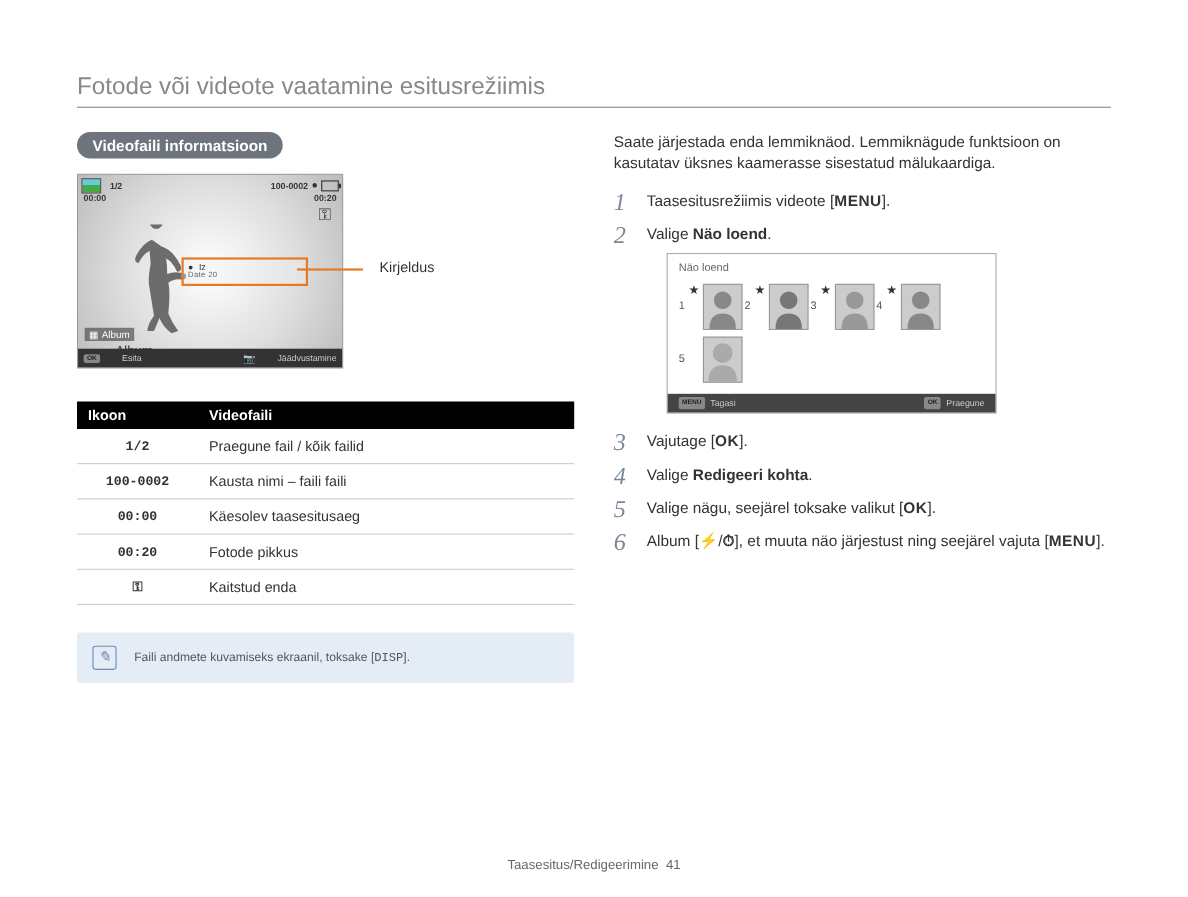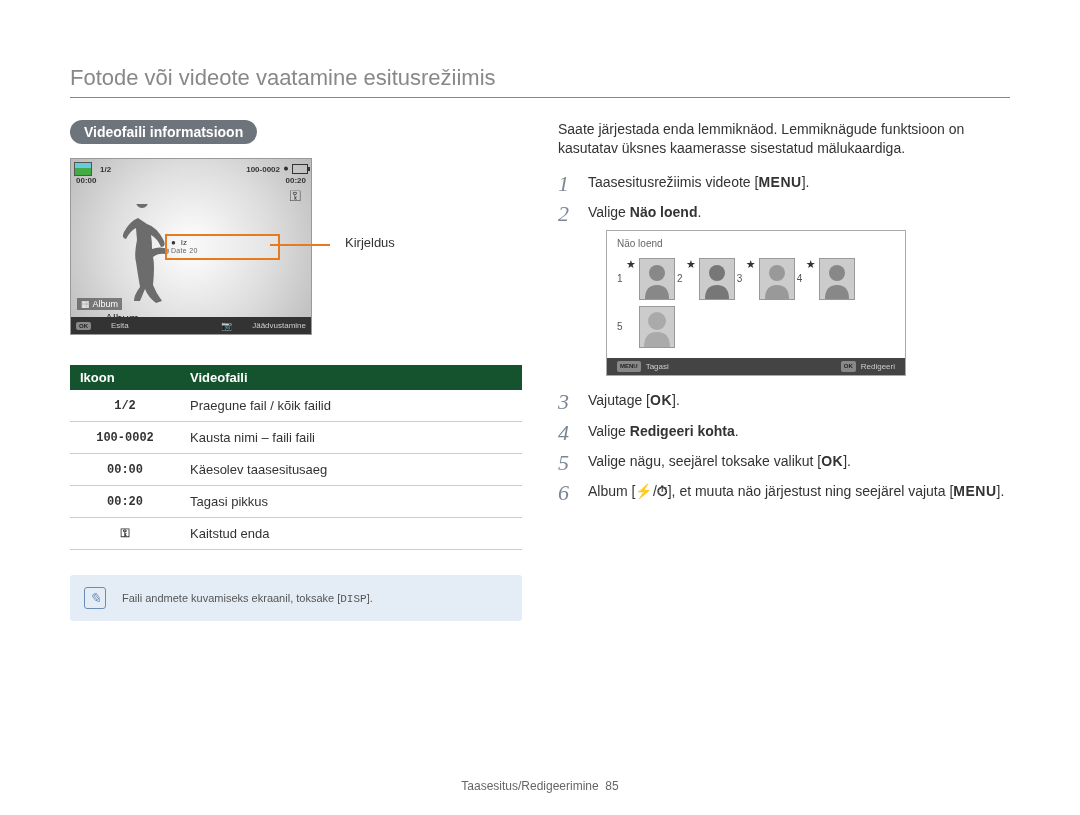--- a/index.html
+++ b/index.html
@@ -130,21 +130,21 @@
     position: absolute; left: 35px; top: 154px; font-size: 12px; color:#333;
   }
   
   table.icon-tbl {
     width: 100%;
     border-collapse: collapse;
     margin-top: 30px;
     font-size: 13px;
   }
   table.icon-tbl th {
-    background: #14532d;
+    background: #000000;
     color: #fff;
     text-align: left;
     padding: 5px 10px;
     font-weight: bold;
   }
   table.icon-tbl td {
     border-bottom: 1px solid #ccc;
     padding: 8px 10px;
   }
   table.icon-tbl td.icon-cell {
@@ -324,21 +324,21 @@
       <tr>
         <td class="icon-cell">100-0002</td>
         <td>Kausta nimi – faili faili</td>
       </tr>
       <tr>
         <td class="icon-cell">00:00</td>
         <td>Käesolev taasesitusaeg</td>
       </tr>
       <tr>
         <td class="icon-cell">00:20</td>
-        <td>Tagasi pikkus</td>
+        <td>Fotode pikkus</td>
       </tr>
       <tr>
         <td class="icon-cell key-icon">⚿</td>
         <td>Kaitstud enda</td>
       </tr>
     </tbody>
       </table>
 
     <div class="note-box">
       <div class="note-icon">✎</div>
@@ -412,35 +412,35 @@
                     <path d="M4 40 q0 -15 13 -15 q13 0 13 15" fill="#aaa"></path>
                   </svg>
                 </div>
             </div>
           </div>
           <div class="fs-footer">
             <span class="mini-btn">MENU</span>
             <span>Tagasi</span>
             <span class="fsp"></span>
             <span class="mini-btn">OK</span>
-            <span>Redigeeri</span>
+            <span>Praegune</span>
           </div>
         </div>
       </li>
       <li>
         <span>Vajutage [</span><span class="btn-label">OK</span><span>].</span>
       </li>
       <li>
         <span>Valige </span><span class="strong">Redigeeri kohta</span><span>.</span>
       </li>
       <li>
         <span>Valige nägu, seejärel toksake valikut [</span><span class="btn-label">OK</span><span>].</span>
       </li>
       <li>
         <span>Album [</span><span class="flash-icon">⚡</span><span>/</span><span class="timer-icon">⏱</span><span>], et muuta näo järjestust ning seejärel vajuta [</span><span class="btn-label">MENU</span><span>].</span>
       </li>
     </ol>
   </div>
 </div>
 
 <div class="page-footer">
-  <span>Taasesitus/Redigeerimine</span>&nbsp;&nbsp;<span>85</span>
+  <span>Taasesitus/Redigeerimine</span>&nbsp;&nbsp;<span>41</span>
 </div>
 
 </body></html>

